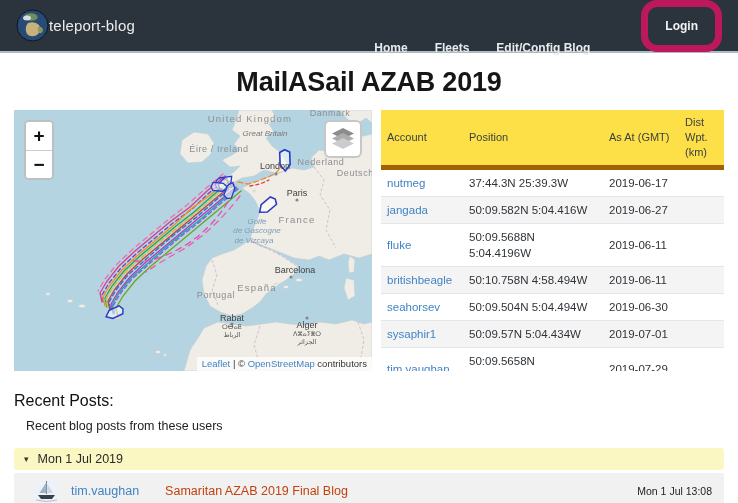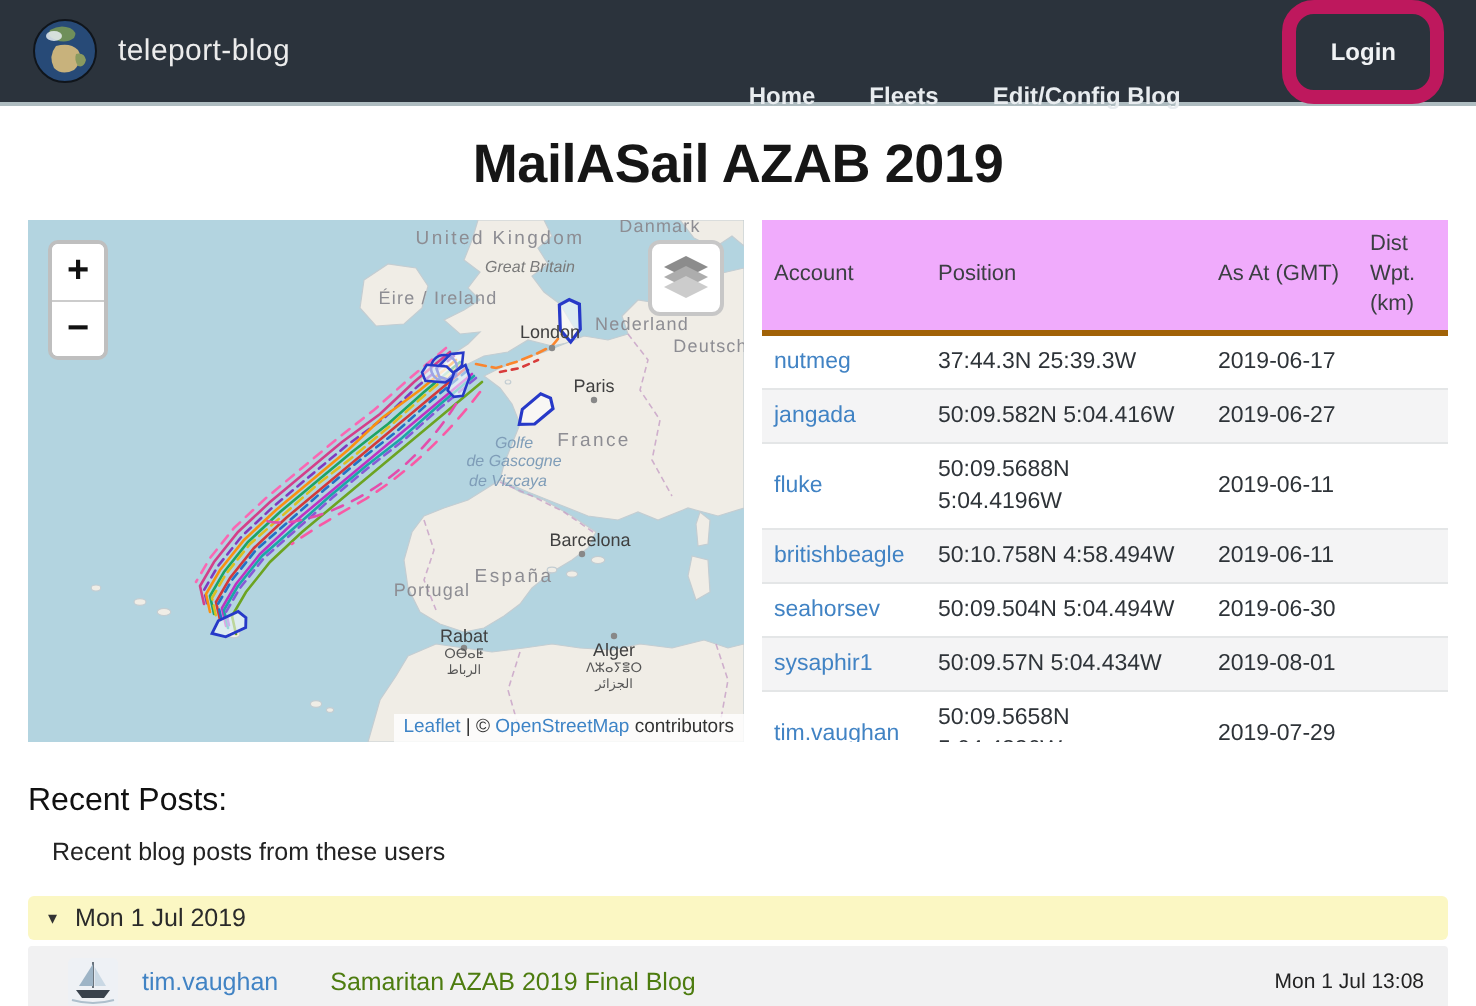--- a/index.html
+++ b/index.html
@@ -7,21 +7,21 @@
   body {
     width:738px; height:503px; overflow:hidden;
     font-family:"Liberation Sans", sans-serif;
     color:#212529;
   }
   
   .topbar {
     height:53px; background:#2b333c; display:flex; align-items:center;
     padding:0 16px; border-bottom:2px solid #aebcc0;
   }
-  .brand { display:flex; align-items:center; gap:10px; cursor:pointer; }
+  .brand { display:flex; align-items:center; cursor:pointer; }
   .brand-label { color:#ececec; font-size:15px; letter-spacing:.2px; }
   .nav { margin-left:auto; display:flex; align-items:center; gap:27px; }
   .nav-link { color:#e8ecef; font-size:12px; font-weight:700; cursor:pointer; text-decoration:none;margin-top:44px; }
   .login-btn {
     margin-left:24px; color:#f1f3f5; font-size:12px; font-weight:700;
     border:7px solid #be185d; border-radius:16px; padding:12px 17px;
     background:transparent; cursor:pointer;
   }
   
   .page-title {
@@ -51,23 +51,23 @@
   }
   .attrib {
     position:absolute; right:0; bottom:0; background:rgba(255,255,255,.78);
     font-size:9.5px; color:#333; padding:1px 5px 2px 5px; z-index:5; white-space:nowrap;
   }
   .attrib a { color:#3e84c6; text-decoration:none; cursor:pointer; }
   
   .tablewrap { flex:1; height:261px; overflow:hidden; }
   table.fleet { width:348px; border-collapse:collapse; table-layout:fixed; }
   table.fleet th {
-    text-align:left; background:#f0abfc; color:#3b3f42; font-weight:400;
+    text-align:left; background:#fde047; color:#3b3f42; font-weight:400;
     font-size:11px; padding:5px 4px 5px 6px; vertical-align:middle;
-    border-bottom:3px solid #a16207; line-height:1.35;
+    border-bottom:5px solid #a16207; line-height:1.35;
   }
   table.fleet td {
     font-size:11.5px; color:#2e3338; padding:5px 4px 5px 6px;
     border-top:1px solid #e4e6e7; line-height:1.4; vertical-align:middle;
     word-wrap:break-word;
   }
   table.fleet tbody tr:nth-child(even) { background:#f4f4f5; }
   table.fleet a.acct { color:#4183c4; text-decoration:none; cursor:pointer; }
   
   .posts { padding:0 14px; }
@@ -81,21 +81,21 @@
   .date-band .caret { font-size:9px; color:#333; line-height:1; }
   .post-row {
     background:#f1f1f2; border-radius:2px; padding:5px 12px 5px 20px;
     display:flex; align-items:center; gap:12px; min-height:36px;
   }
   .avatar {
     width:25px; height:25px; border-radius:3px; overflow:hidden; flex:none;
     background:#eef2f6; cursor:pointer; display:block;
   }
   .post-user { font-size:12.5px; color:#4183c4; text-decoration:none; cursor:pointer; margin-right:14px; }
-  .post-title { font-size:12.5px; color:#4d7c0f; text-decoration:none; cursor:pointer; }
+  .post-title { font-size:12.5px; color:#c2410c; text-decoration:none; cursor:pointer; }
   .post-time { margin-left:auto; font-size:10.5px; color:#222; }
   
   .lbl-country { fill:#8d8d93; font-size:9.5px; letter-spacing:1.2px; }
   .lbl-country-sm { fill:#8d8d93; font-size:9px; letter-spacing:.6px; }
   .lbl-city { fill:#404040; font-size:9px; }
   .lbl-sea { fill:#7f9db8; font-size:8px; font-style:italic; }
   .lbl-native { fill:#555; font-size:6.5px; }
   .lbl-region { fill:#7a7a7a; font-size:8px; font-style:italic; }
   text { font-family:"Liberation Sans", sans-serif; }
 </style>
@@ -298,21 +298,21 @@
         </tr>
         <tr>
           <td><a class="acct">seahorsev</a></td>
           <td>50:09.504N 5:04.494W</td>
           <td>2019-06-30</td>
           <td></td>
         </tr>
         <tr>
           <td><a class="acct">sysaphir1</a></td>
           <td>50:09.57N 5:04.434W</td>
-          <td>2019-08-01</td>
+          <td>2019-07-01</td>
           <td></td>
         </tr>
         <tr>
           <td><a class="acct">tim.vaughan</a></td>
           <td>50:09.5658N 5:04.4226W</td>
           <td>2019-07-29</td>
           <td></td>
         </tr>
 
       </tbody>

